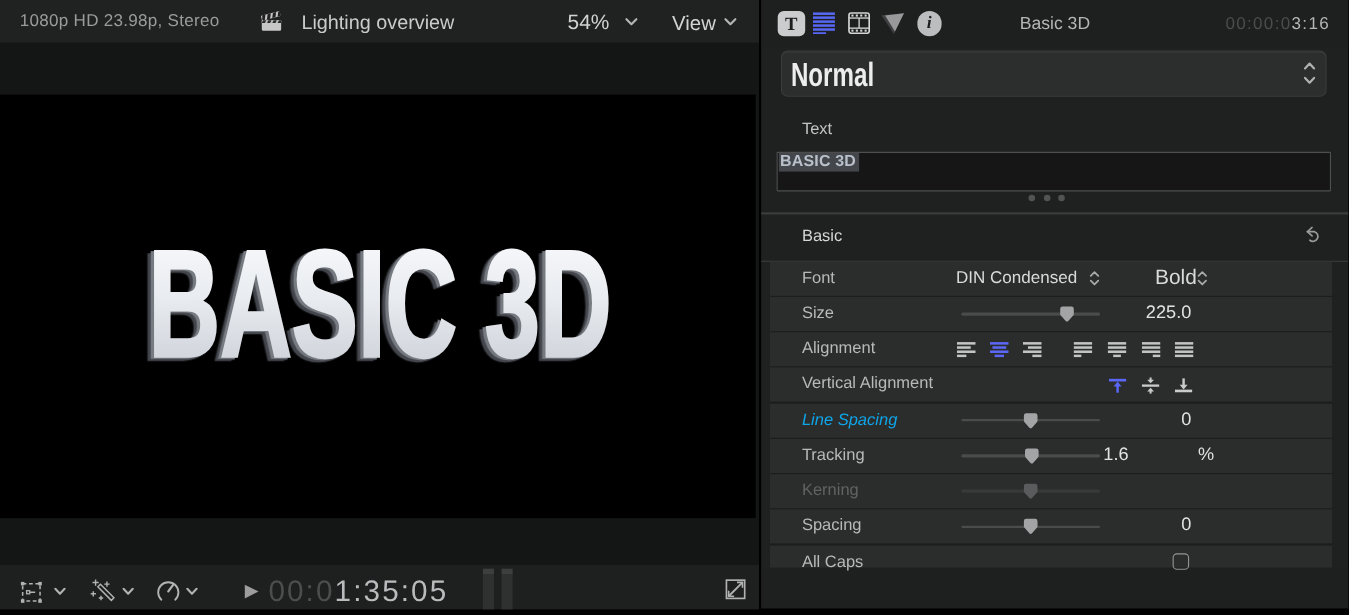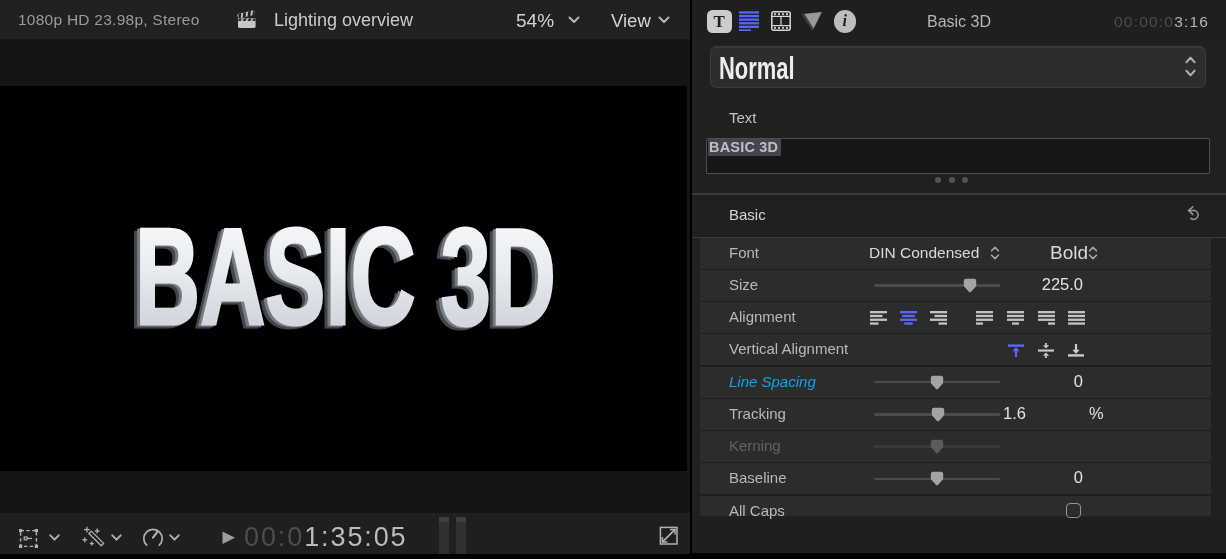--- a/index.html
+++ b/index.html
@@ -197,21 +197,21 @@
   <div class="abs" style="left:700px;top:462.1px;width:511px;height:1.3px;background:#1c1d1d;"></div>
   <div class="abs" style="left:700px;top:494.3px;width:511px;height:1.3px;background:#1c1d1d;"></div>
 
   <div class="abs" style="left:729px;top:237.6px;width:200px;height:30px;line-height:30px;font-size:15px;color:#b8b9b9;">Font</div>
   <div class="abs" style="left:729px;top:269.9px;width:200px;height:30px;line-height:30px;font-size:15px;color:#b8b9b9;">Size</div>
   <div class="abs" style="left:729px;top:334.4px;width:200px;height:30px;line-height:30px;font-size:15px;color:#b8b9b9;">Vertical Alignment</div>
   <div class="abs" style="left:729px;top:302.1px;width:200px;height:30px;line-height:30px;font-size:15px;color:#b8b9b9;">Alignment</div>
   <div class="abs" style="left:729px;top:366.6px;width:200px;height:30px;line-height:30px;font-size:15px;color:#0ea5e9;font-style:italic;">Line Spacing</div>
   <div class="abs" style="left:729px;top:398.9px;width:200px;height:30px;line-height:30px;font-size:15px;color:#b8b9b9;">Tracking</div>
   <div class="abs" style="left:729px;top:431.1px;width:200px;height:30px;line-height:30px;font-size:15px;color:#616262;">Kerning</div>
-  <div class="abs" style="left:729px;top:463.4px;width:200px;height:30px;line-height:30px;font-size:15px;color:#b8b9b9;">Baseline</div>
+  <div class="abs" style="left:729px;top:463.4px;width:200px;height:30px;line-height:30px;font-size:15px;color:#b8b9b9;">Spacing</div>
   <div class="abs" style="left:729px;top:495.6px;width:200px;height:30px;line-height:30px;font-size:15px;color:#b8b9b9;">All Caps</div>
 
   <div class="abs" style="left:869px;top:237.6px;height:30px;line-height:30px;font-size:15.5px;color:#dadada;">DIN Condensed</div>
   <svg class="abs" style="left:990px;top:246.1px;" width="10" height="14" viewBox="0 0 10 14">
     <polyline points="1.6,4.8 5,1.4 8.4,4.8" fill="none" stroke="#a9a9a9" stroke-width="1.6" stroke-linecap="round" stroke-linejoin="round"></polyline>
     <polyline points="1.6,9.2 5,12.6 8.4,9.2" fill="none" stroke="#a9a9a9" stroke-width="1.6" stroke-linecap="round" stroke-linejoin="round"></polyline>
   </svg>
   <div class="abs" style="left:1050px;top:237.6px;height:30px;line-height:30px;font-size:19px;color:#dadada;">Bold</div>
   <svg class="abs" style="left:1088px;top:246.1px;" width="10" height="14" viewBox="0 0 10 14">
     <polyline points="1.6,4.8 5,1.4 8.4,4.8" fill="none" stroke="#a9a9a9" stroke-width="1.6" stroke-linecap="round" stroke-linejoin="round"></polyline>

